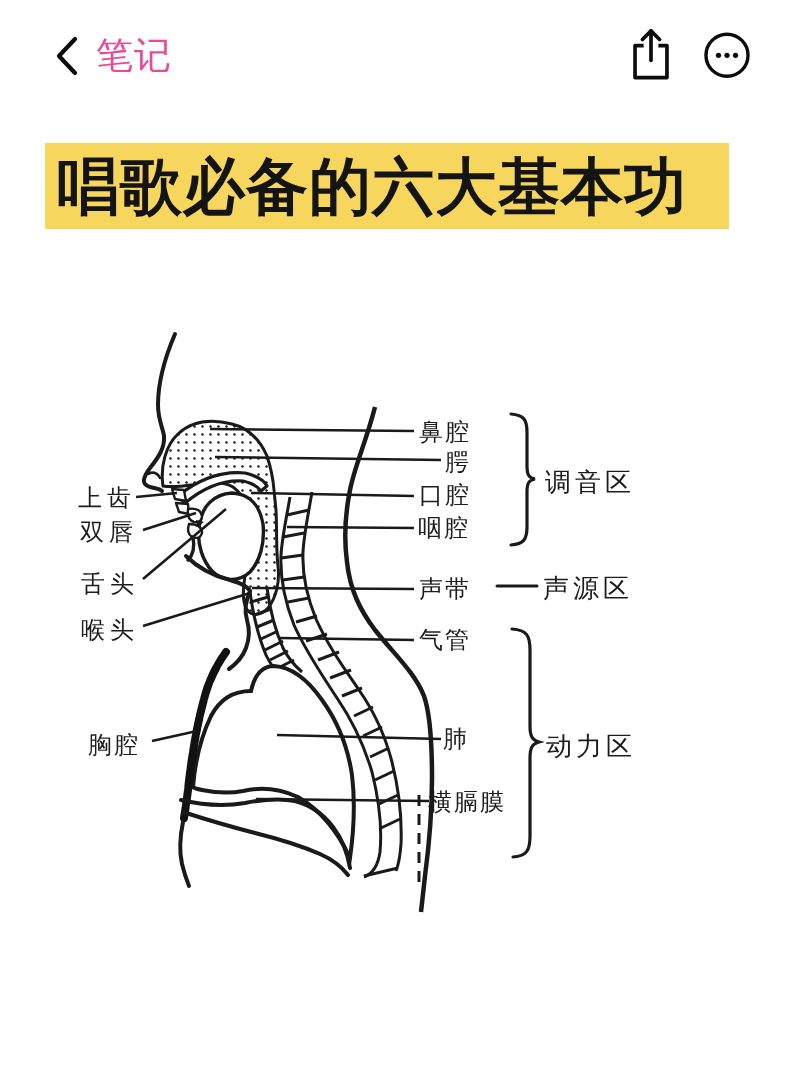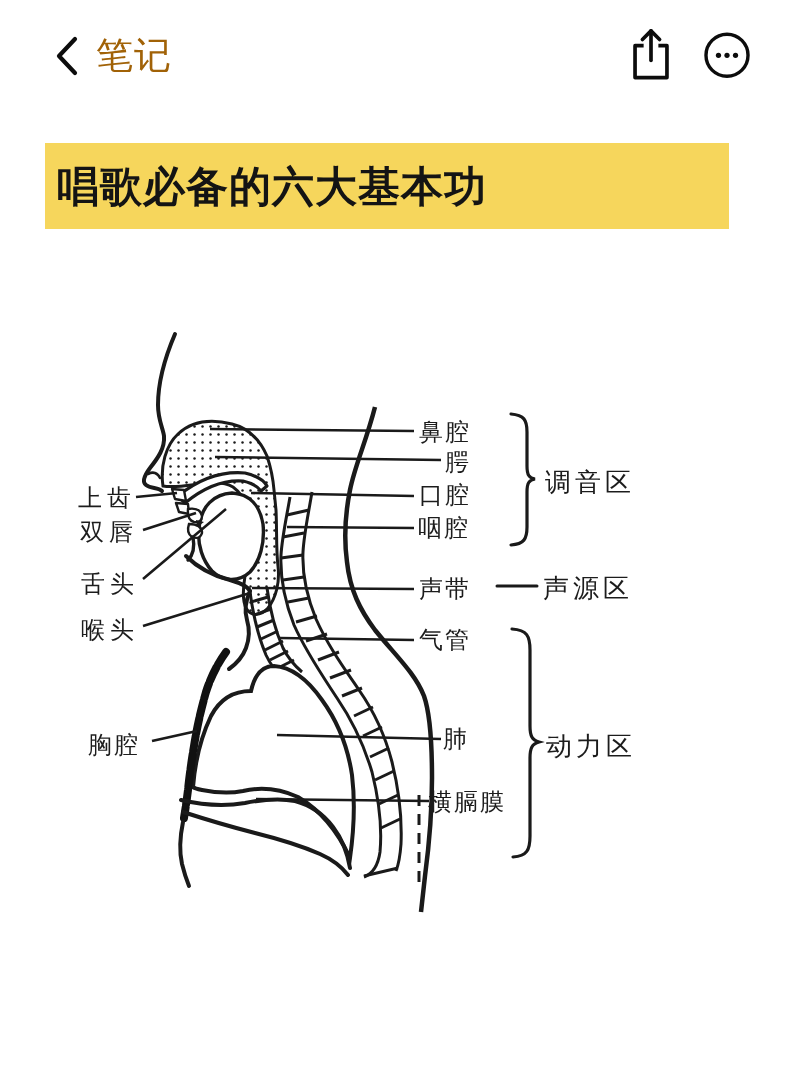--- a/index.html
+++ b/index.html
@@ -5,29 +5,29 @@
   html,body{margin:0;padding:0;background:#e9e9e9;}
   .page{
     position:relative;width:800px;height:1067px;background:#ffffff;
     font-family:"Liberation Sans","DejaVu Sans",sans-serif;overflow:hidden;
     margin:0 auto;
   }
   
   .navbar{position:absolute;left:0;top:0;width:800px;height:110px;background:#ffffff;}
   .back-btn{position:absolute;left:46px;top:28px;width:140px;height:56px;display:flex;align-items:center;cursor:pointer;}
   .back-chevron{position:absolute;left:8px;top:8px;}
-  .back-label{position:absolute;left:50px;top:2px;font-size:37px;color:#a16207;letter-spacing:1px;line-height:52px;}
+  .back-label{position:absolute;left:50px;top:2px;font-size:37px;color:#ec4899;letter-spacing:1px;line-height:52px;}
   .icon-btn{position:absolute;top:26px;width:50px;height:54px;cursor:pointer;}
   .share-btn{left:626px;}
   .more-btn{left:702px;}
   
   .title-highlight{
     position:absolute;left:45px;top:143px;width:684px;height:86px;
     background:#F6D65C;color:#141414;
-    font-size:42px;font-weight:900;line-height:87px;
+    font-size:62px;font-weight:900;line-height:87px;
     letter-spacing:1px;padding-left:12px;box-sizing:border-box;
     white-space:nowrap;
   }
   
   .diagram{position:absolute;left:0;top:300px;width:800px;height:700px;}
   .diagram svg{display:block;}
   .lbl{font-family:"Liberation Serif","DejaVu Serif",serif;font-size:24px;fill:#1c1c1c;letter-spacing:2px;}
   .lbl-sp{letter-spacing:5px;}
   .region{font-family:"Liberation Serif","DejaVu Serif",serif;font-size:26px;fill:#1c1c1c;letter-spacing:4px;}
   .ink{stroke:#1a1a1a;fill:none;}

